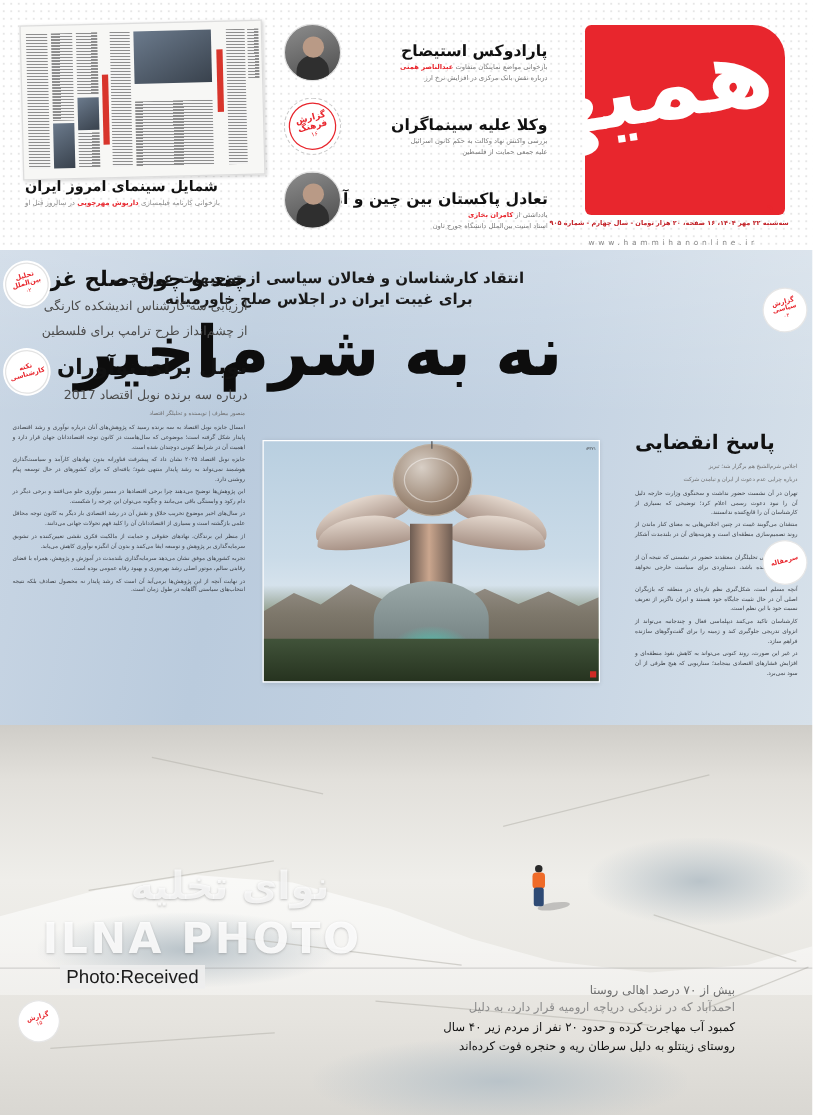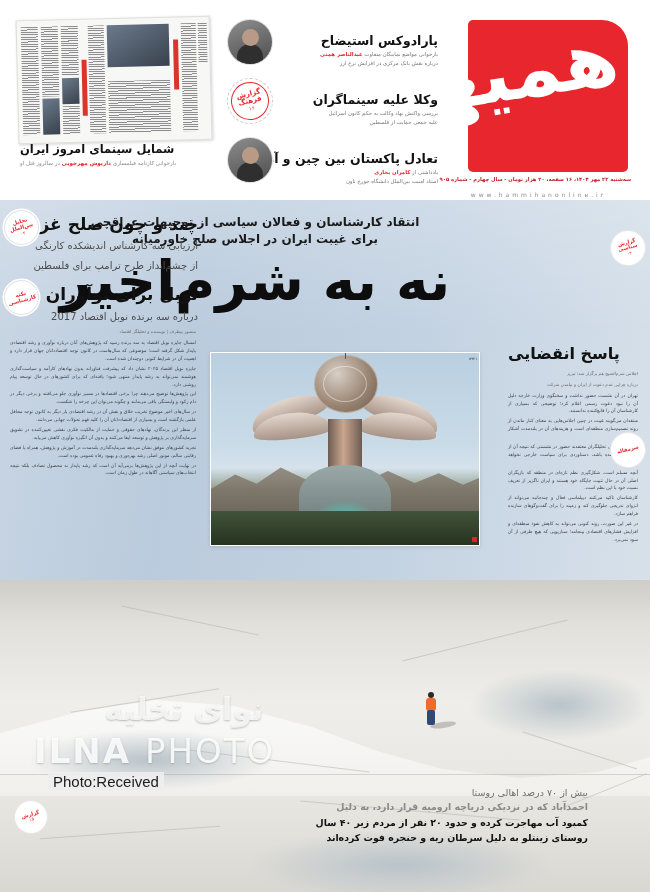--- a/index.html
+++ b/index.html
@@ -319,38 +319,38 @@
     font-size:31px;font-weight:bold;color:rgba(255,255,255,.78);
     direction:rtl;line-height:1;
     text-shadow:0 1px 2px rgba(120,120,120,.45);
   }
   .wm-en{
     position:absolute;left:0;top:40px;width:300px;
     font-size:34px;font-weight:bold;color:rgba(255,255,255,.88);
     letter-spacing:2px;direction:ltr;line-height:1;
     text-shadow:0 1px 2px rgba(120,120,120,.4);
   }
-  .wm-en span{font-weight:normal;}
+  .wm-en span{font-weight:bold;}
   #photo-received{
     position:absolute;left:48px;top:772px;z-index:7;
     font-size:15px;color:#1b1b1b;background:rgba(238,238,238,.92);
     padding:1px 5px;direction:ltr;
     font-family:"Liberation Sans",sans-serif;
   }
 
   
   #botcap{
     position:absolute;right:62px;top:786px;width:556px;z-index:8;
     direction:rtl;text-align:right;
   }
   .bc-kick{
     font-size:9.5px;font-weight:normal;color:#6f6f6f;line-height:1.4;
   }
   .bc-line{
-    font-size:9.4px;font-weight:bold;color:#111;line-height:1.62;
+    font-size:9.4px;font-weight:normal;color:#111;line-height:1.62;
     white-space:nowrap;
   }
   .bc-line.dim{color:#8a8a8a;}
   #botbadge{
     position:absolute;left:14px;top:800px;width:32px;height:32px;
     border-radius:50%;background:#fff;border:1px solid #e6e6e6;z-index:9;
     display:flex;flex-direction:column;align-items:center;justify-content:center;
     transform:rotate(-15deg);
   }
   .bb1{font-size:5.2px;font-weight:bold;color:#e8262d;line-height:1.1;}

